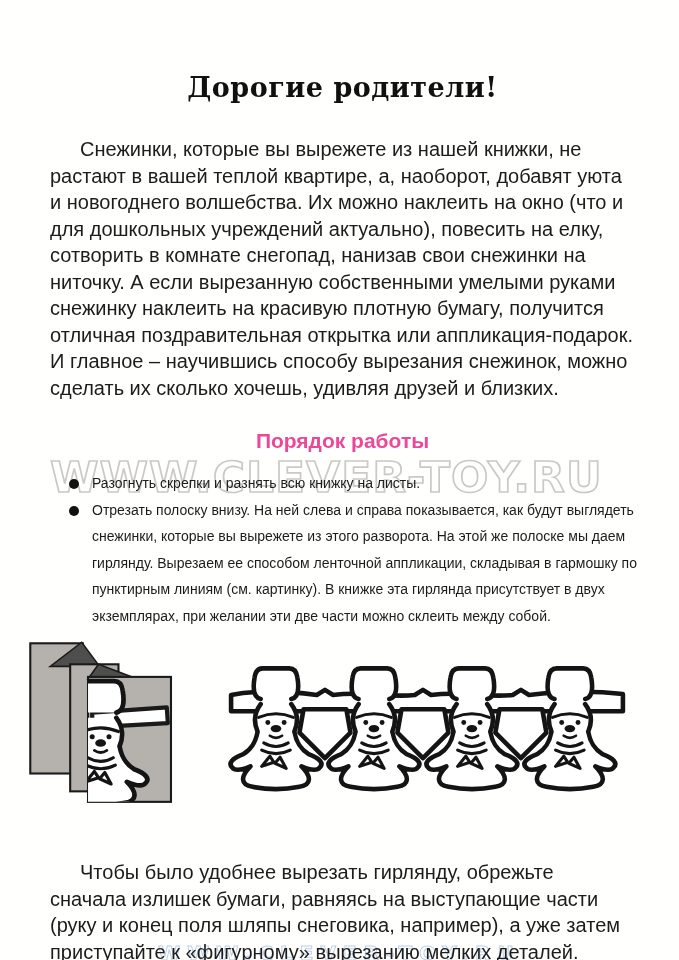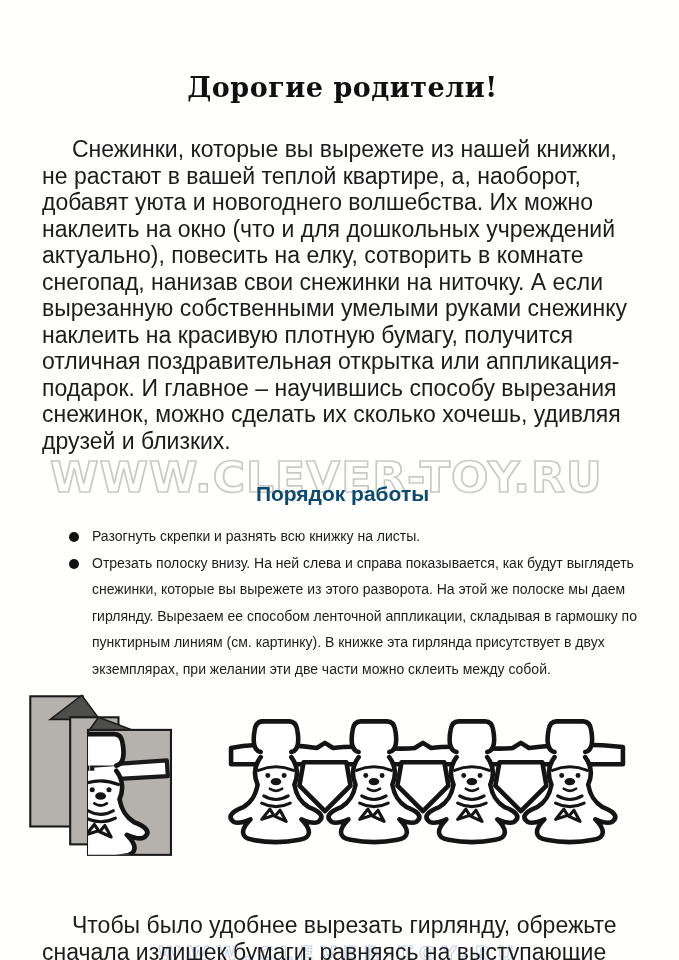--- a/index.html
+++ b/index.html
@@ -17,31 +17,31 @@
     font-family:"DejaVu Serif", serif;
     font-weight:bold;
     font-size:27px;
     letter-spacing:0.5px;
     text-align:center;
     color:#101010;
     margin:0;
     padding-top:72px;
   }
   .body-text{
-    font-size:23px;
+    font-size:20px;
     line-height:26.5px;
-    margin:0;
+    margin:8px;
   }
   .indent{text-indent:30px;}
   .intro{margin-top:33px;}
   .section-heading{
     font-size:21px;
     font-weight:bold;
     text-align:center;
-    color:#0c4a6e;
+    color:#ec4899;
     margin:28px 0 0 0;
   }
   ul.steps{
     list-style:none;
     margin:17px 0 0 26px;
     padding:0;
   }
   ul.steps li{
     position:relative;
     padding-left:24px;

